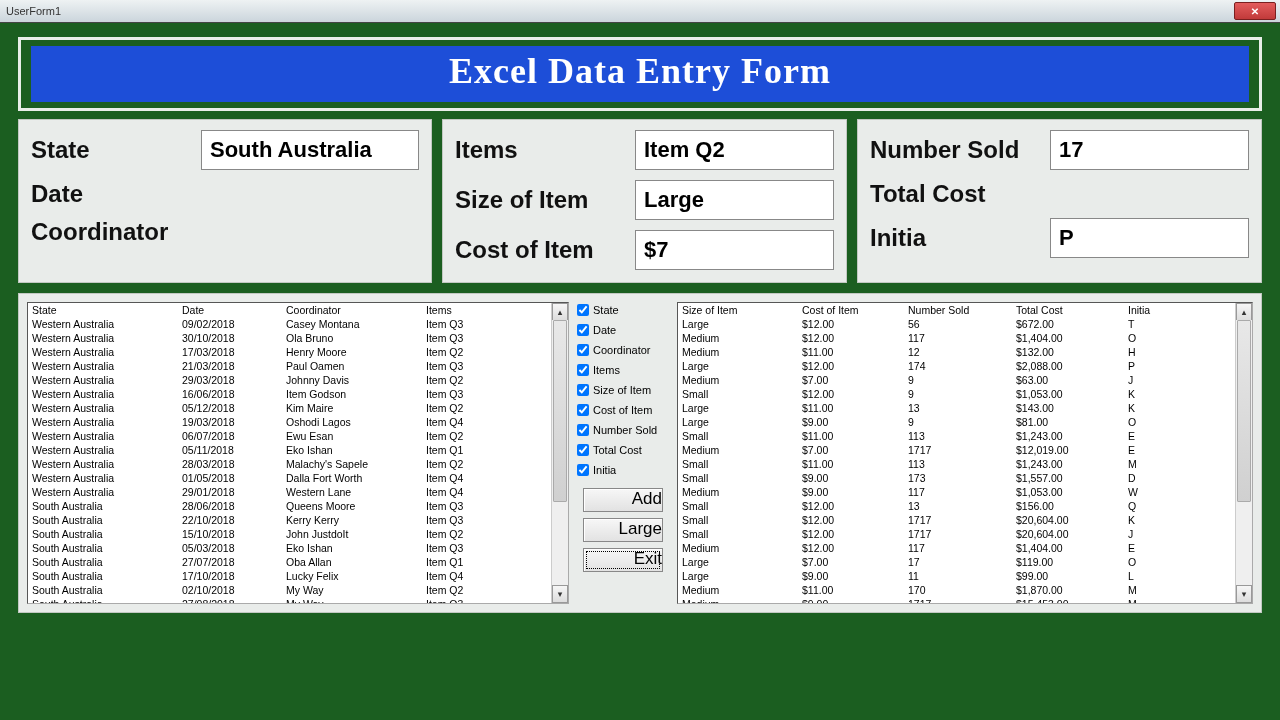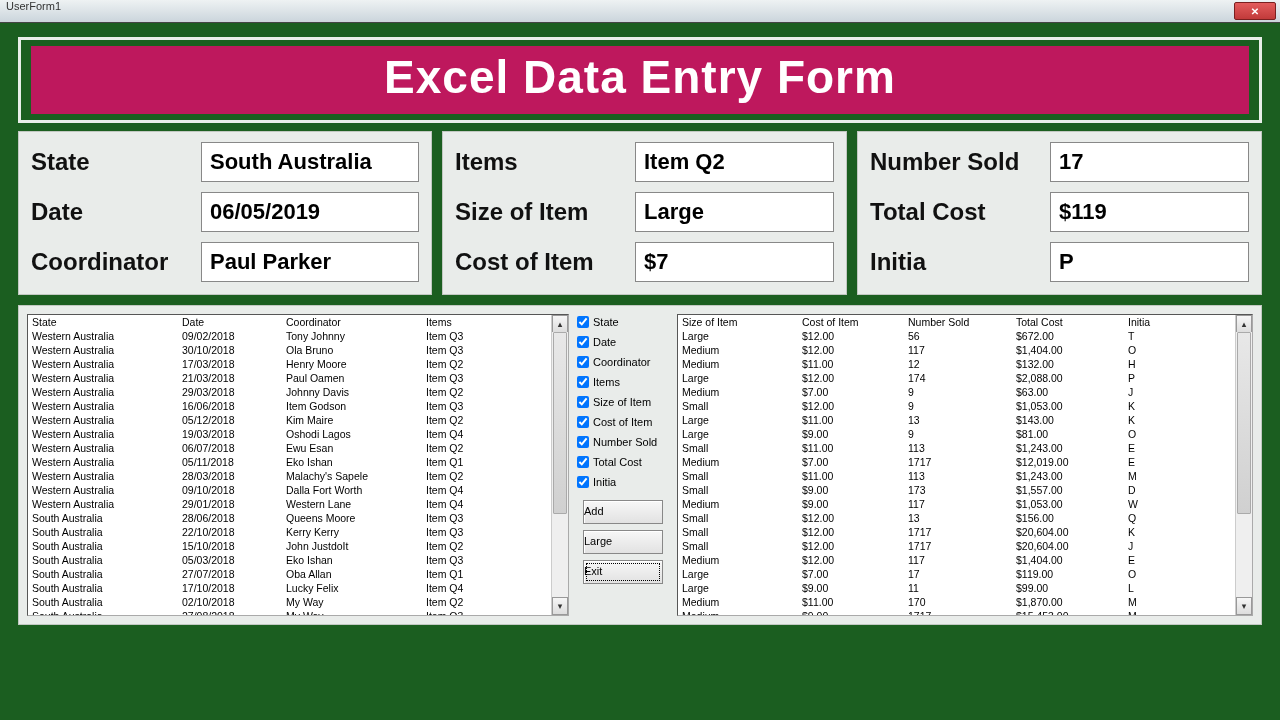--- a/index.html
+++ b/index.html
@@ -1,20 +1,20 @@
 <!DOCTYPE html>
 <html><head>
 <meta charset="utf-8">
 <style>
 html,body{margin:0;padding:0;width:1280px;height:720px;overflow:hidden;font-family:"Segoe UI",Tahoma,sans-serif;background:#1b5e20}
-.titlebar{height:22px;background:linear-gradient(#eef2f3,#cbd5dc);border-bottom:1px solid #444;display:flex;align-items:flex-start;padding:0 6px;font-size:11px;color:#333;position:relative}
+.titlebar{height:22px;background:linear-gradient(#eef2f3,#cbd5dc);border-bottom:1px solid #444;display:flex;align-items:center;padding:0 6px;font-size:11px;color:#333;position:relative}
 .titlebar .closebtn{position:absolute;right:4px;top:2px;width:40px;height:16px;background:linear-gradient(#e35c5c,#c13a3a);border:1px solid #7a1f1f;border-radius:2px;display:flex;align-items:center;justify-content:center;color:#fff;font-weight:bold;font-size:10px;cursor:default}
 .outer{padding:14px 18px 12px 18px}
 .banner{border:3px solid #e9eee9;padding:6px 10px;margin-bottom:8px}
-.banner-inner{background:#be185d;color:#fff;text-align:center;font-size:46px;font-weight:bold;letter-spacing:1px;font-family:Liberation Sans, sans-serif;padding:4px 0 10px}
+.banner-inner{background:#1d4ed8;color:#fff;text-align:center;font-size:36px;font-weight:bold;letter-spacing:1px;font-family:Liberation Serif, serif;padding:4px 0 10px}
 .forms-row{display:flex;gap:10px;margin-bottom:10px}
 .panel{background:#e9ecea;border:1px solid #c2c8c2;flex:1;padding:10px 12px 12px}
 .field-row{display:flex;align-items:center;margin-bottom:10px}
 .label{font-size:24px;font-weight:bold;color:#111;white-space:nowrap}
 .input{flex:1;background:#fff;border:1px solid #888;padding:4px 8px;font-size:22px;font-weight:bold;height:30px;line-height:30px;overflow:hidden}
 .p1 .label{width:170px}
 .p1 .input{width:200px}
 .p2 .label{width:180px}
 .p3 .label{width:180px}
 .lists-row{background:#e9ecea;border:1px solid #c2c8c2;padding:8px;display:flex;gap:6px}
@@ -24,21 +24,21 @@
 .lb-header,.lb-row{display:flex;padding:1px 4px;white-space:nowrap}
 .lb1 .c1{width:150px}.lb1 .c2{width:104px}.lb1 .c3{width:140px}.lb1 .c4{width:90px}
 .lb2 .c1{width:120px}.lb2 .c2{width:106px}.lb2 .c3{width:108px}.lb2 .c4{width:112px}.lb2 .c5{width:60px}
 .scrollbar{position:absolute;right:0;top:0;bottom:0;width:16px;background:#f0f0f0;border-left:1px solid #ccc}
 .sb-btn{height:16px;background:linear-gradient(#f6f6f6,#ddd);border:1px solid #999;display:flex;align-items:center;justify-content:center;font-size:9px;color:#333}
 .sb-track{position:absolute;top:17px;bottom:17px;left:0;right:0;background:#efefef}
 .sb-thumb{position:absolute;left:1px;right:1px;top:0;height:180px;background:linear-gradient(#e8e8e8,#d0d0d0);border:1px solid #aaa;border-radius:1px}
 .middle-col{flex:0 0 96px;display:flex;flex-direction:column;padding-top:2px}
 .chk{display:flex;align-items:center;font-size:11px;margin-bottom:8px}
 .chk input{margin:0 4px 0 2px;width:12px;height:12px}
-.btn{background:linear-gradient(#f7f7f7,#e2e2e2);border:1px solid #888;height:22px;font-size:11px;width:78px;margin:4px auto 2px;cursor:default;text-align:left;line-height:20px;box-shadow:1px 1px 0 #fff inset}
+.btn{background:linear-gradient(#f7f7f7,#e2e2e2);border:1px solid #888;height:22px;font-size:17px;width:78px;margin:4px auto 2px;cursor:default;text-align:right;line-height:20px;box-shadow:1px 1px 0 #fff inset}
 .btn.focused{outline:1px dotted #000;outline-offset:-4px}
 </style>
 </head>
 <body>
 
 <div class="titlebar">
   <span>UserForm1</span>
   <div class="closebtn">
       <span>✕</span>
     </div>
@@ -50,25 +50,23 @@
   </div>
 
   <div class="forms-row">
     <div class="panel p1">
       <div class="field-row">
           <div class="label">State</div>
           <div class="input">South Australia</div>
         </div>
       <div class="field-row">
           <div class="label">Date</div>
-          <div class="input">06/05/2019</div>
         </div>
       <div class="field-row" style="margin-bottom:0">
           <div class="label">Coordinator</div>
-          <div class="input">Paul Parker</div>
         </div>
     </div>
     <div class="panel p2">
       <div class="field-row">
           <div class="label">Items</div>
           <div class="input">Item Q2</div>
         </div>
       <div class="field-row">
           <div class="label">Size of Item</div>
           <div class="input">Large</div>
@@ -78,42 +76,41 @@
           <div class="input">$7</div>
         </div>
     </div>
     <div class="panel p3">
       <div class="field-row">
           <div class="label">Number Sold</div>
           <div class="input">17</div>
         </div>
       <div class="field-row">
           <div class="label">Total Cost</div>
-          <div class="input">$119</div>
         </div>
       <div class="field-row" style="margin-bottom:0">
           <div class="label">Initia</div>
           <div class="input">P</div>
         </div>
     </div>
   </div>
 
   <div class="lists-row">
     <div class="listbox lb1">
       <div id="lb1-content">
           <div class="lb-header">
             <span class="c1">State</span>
             <span class="c2">Date</span>
             <span class="c3">Coordinator</span>
             <span class="c4">Items</span>
           </div>
           <div class="lb-row">
             <span class="c1">Western Australia</span>
             <span class="c2">09/02/2018</span>
-            <span class="c3">Tony Johnny</span>
+            <span class="c3">Casey Montana</span>
             <span class="c4">Item Q3</span>
           </div>
           <div class="lb-row">
             <span class="c1">Western Australia</span>
             <span class="c2">30/10/2018</span>
             <span class="c3">Ola Bruno</span>
             <span class="c4">Item Q3</span>
           </div>
           <div class="lb-row">
             <span class="c1">Western Australia</span>
@@ -164,21 +161,21 @@
             <span class="c4">Item Q1</span>
           </div>
           <div class="lb-row">
             <span class="c1">Western Australia</span>
             <span class="c2">28/03/2018</span>
             <span class="c3">Malachy's Sapele</span>
             <span class="c4">Item Q2</span>
           </div>
           <div class="lb-row">
             <span class="c1">Western Australia</span>
-            <span class="c2">09/10/2018</span>
+            <span class="c2">01/05/2018</span>
             <span class="c3">Dalla Fort Worth</span>
             <span class="c4">Item Q4</span>
           </div>
           <div class="lb-row">
             <span class="c1">Western Australia</span>
             <span class="c2">29/01/2018</span>
             <span class="c3">Western Lane</span>
             <span class="c4">Item Q4</span>
           </div>
           <div class="lb-row">

